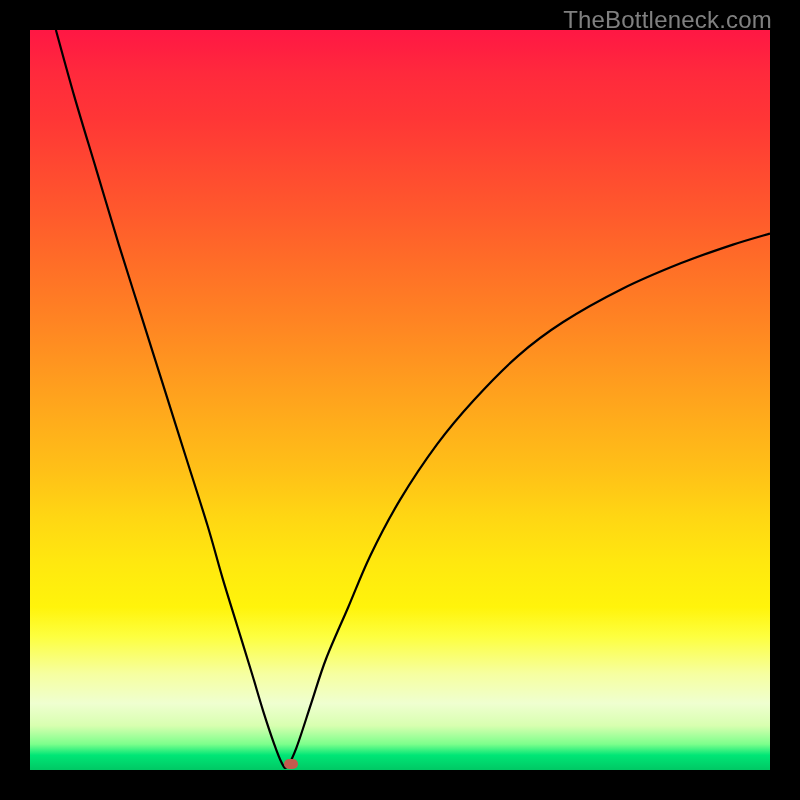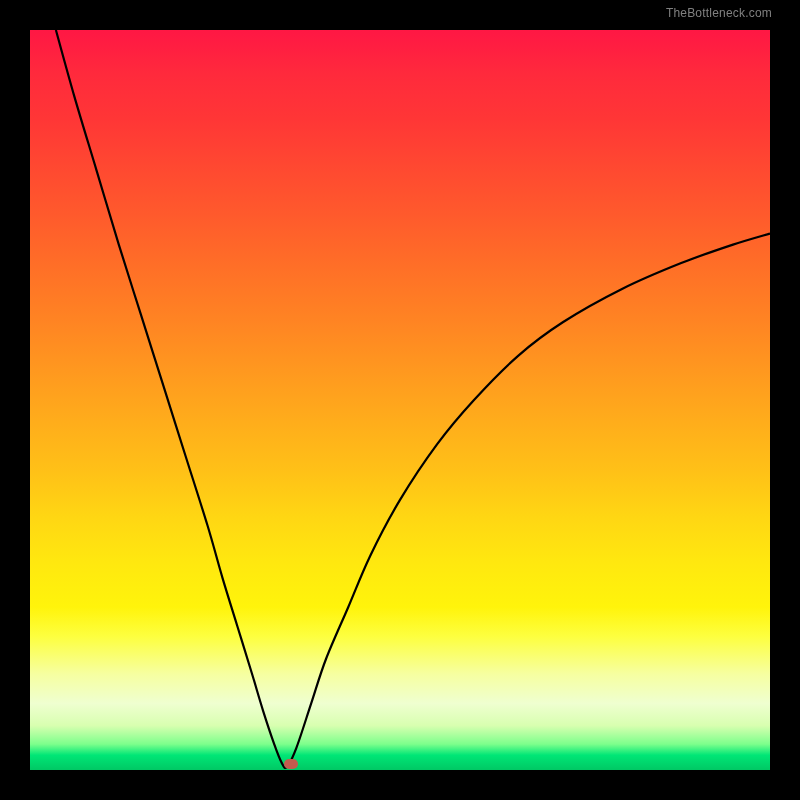--- a/index.html
+++ b/index.html
@@ -65,21 +65,21 @@
     height: 10px;
     background: #c25b4e;
     border-radius: 5px;
     transform: translate(-50%, -50%);
   }
   .credit {
     position: absolute;
     top: 6px;
     right: 28px;
     color: #808080;
-    font-size: 12px;
+    font-size: 24px;
     font-weight: 500;
     letter-spacing: 0.2px;
   }
 </style>
 </head>
 <body>
 
 <div class="frame">
 
   <div class="credit">TheBottleneck.com</div>

